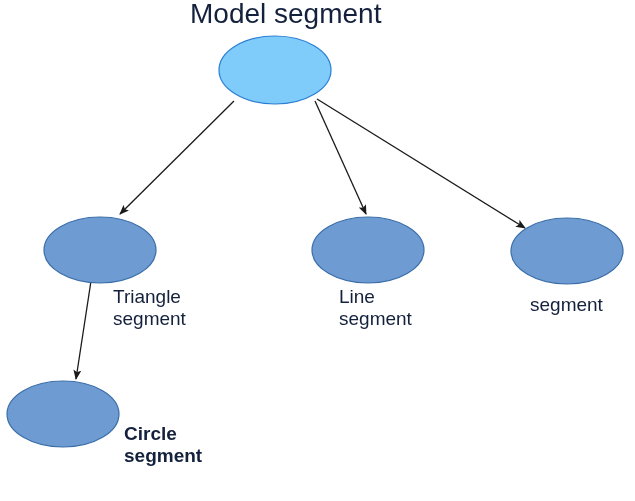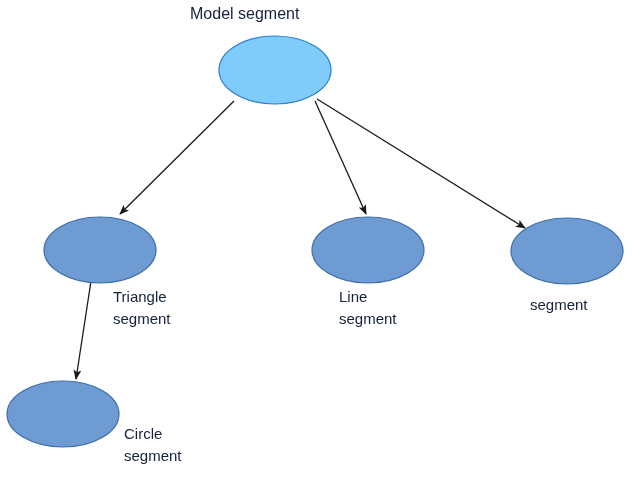--- a/index.html
+++ b/index.html
@@ -24,27 +24,27 @@
     left: 0;
     width: 635px;
     height: 501px;
     display: block;
   }
   .node-label,
   .title-label {
     position: absolute;
     color: #14213d;
     font-family: "Liberation Sans", sans-serif;
-    font-size: 15px;
+    font-size: 19px;
     line-height: 22px;
     white-space: pre;
     letter-spacing: 0px;
   }
   .title-label {
-    font-size: 16px;
+    font-size: 28px;
     line-height: 23px;
   }
 </style>
 </head>
 <body>
 
 <div id="diagram-canvas">
 
   <svg id="diagram-svg" viewBox="0 0 635 501">
     <defs>
@@ -66,16 +66,16 @@
         <ellipse cx="567" cy="251" rx="56" ry="33" fill="#6e9bd1" stroke="#3a6ea8" stroke-width="1.2"></ellipse>
         <ellipse cx="63" cy="414" rx="56" ry="33" fill="#6e9bd1" stroke="#3a6ea8" stroke-width="1.2"></ellipse>
       </g>
   </svg>
 
   <div id="labels-layer">
       <div class="title-label" style="left: 190px; top: 2px;"><div>Model segment</div></div>
       <div class="node-label" style="left: 113px; top: 286px;"><div>Triangle</div><div>segment</div></div>
       <div class="node-label" style="left: 339px; top: 286px;"><div>Line</div><div>segment</div></div>
       <div class="node-label" style="left: 530px; top: 294px;"><div>segment</div></div>
-      <div class="node-label" style="left: 124px; top: 423px;"><div>Circle</div><div>segment</div></div>
+      <div class="node-label" style="left: 124px; top: 423px; font-weight: bold;"><div>Circle</div><div>segment</div></div>
     </div>
 
 </div>
 
 </body></html>

